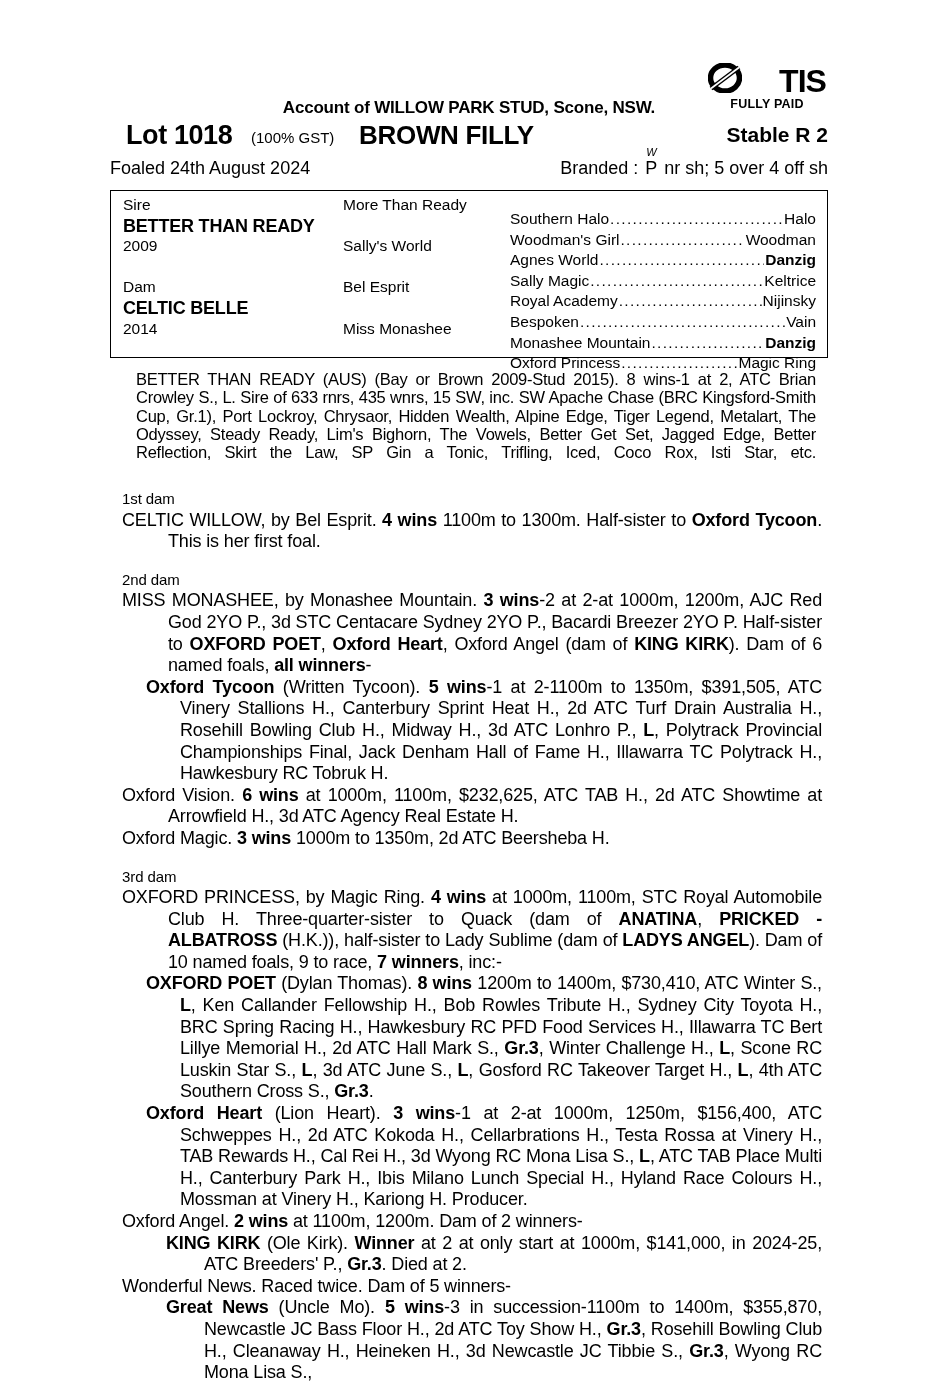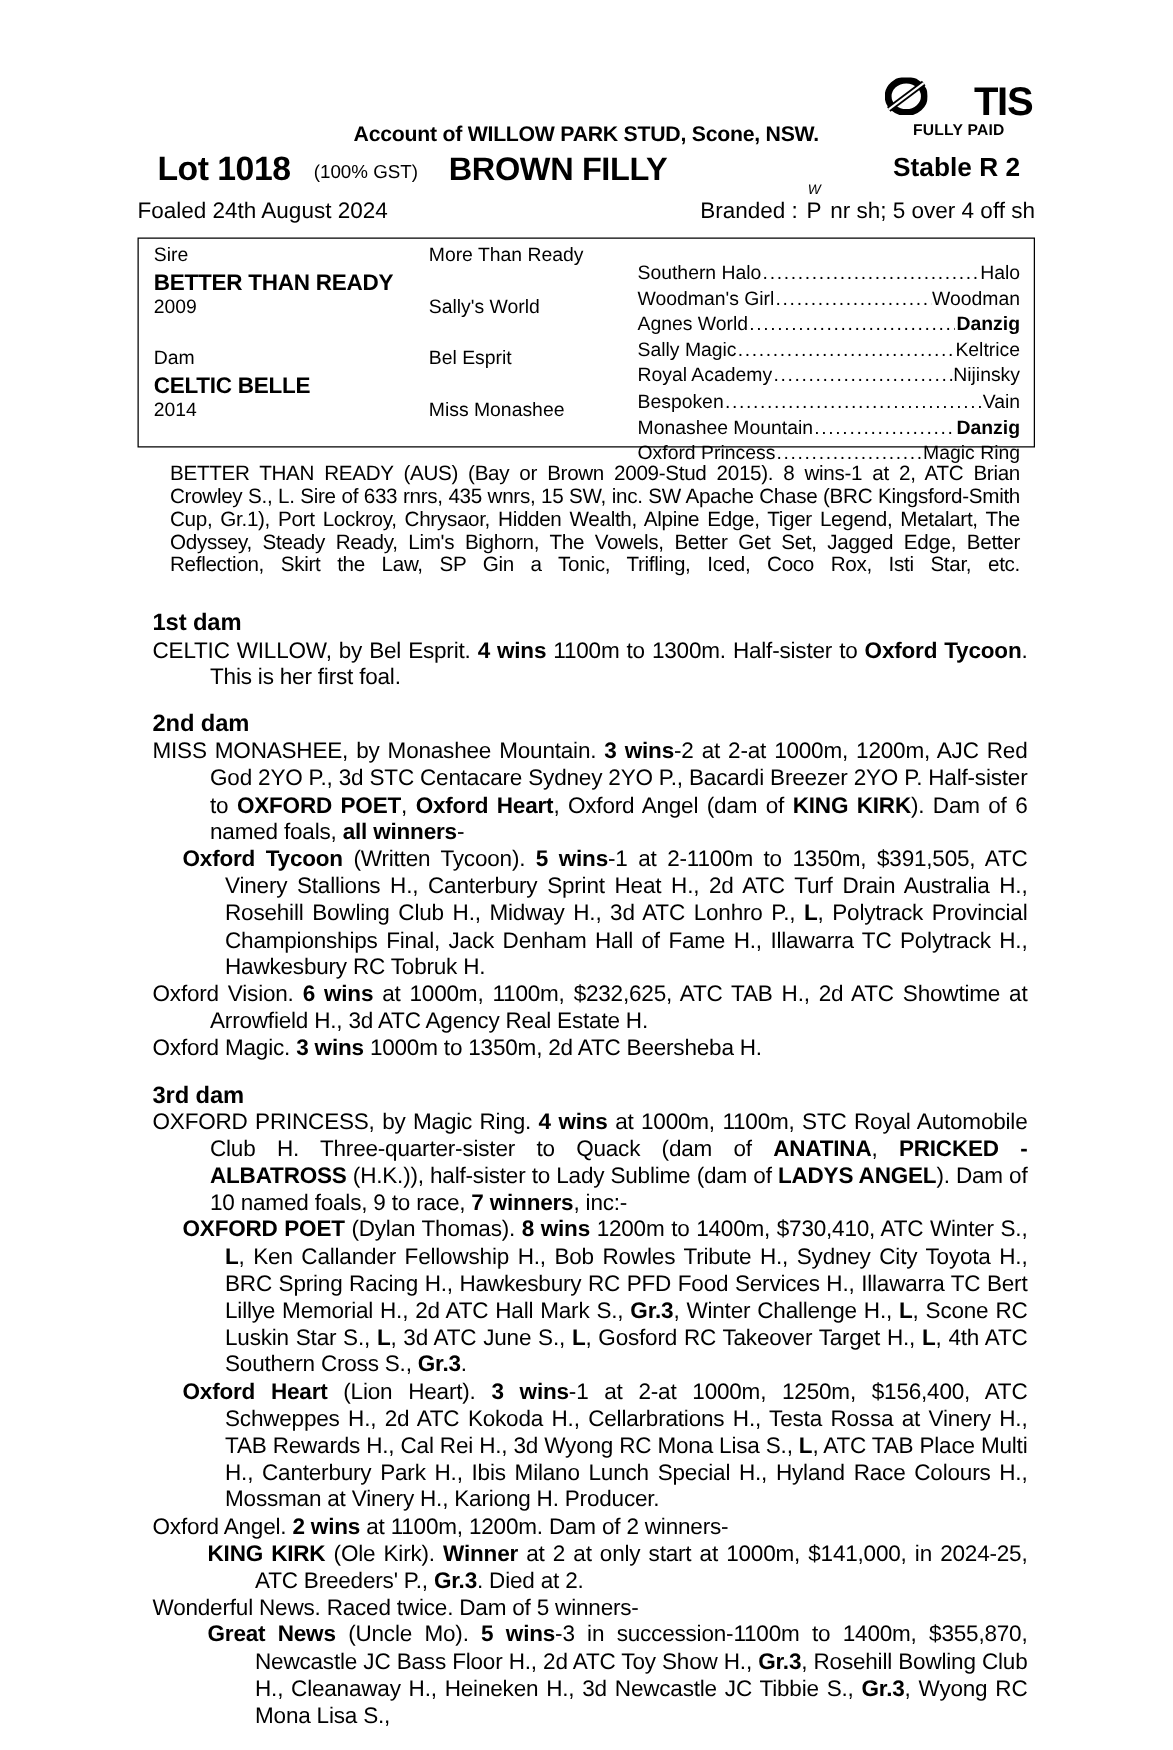--- a/index.html
+++ b/index.html
@@ -82,21 +82,21 @@
   }
   .colour-sex {
     position: absolute;
     left: 249px; top: 0;
     font-size: 26px;
     font-weight: bold;
     letter-spacing: -0.3px;
   }
   .stable {
     position: absolute;
-    right: 12px; top: 3px;
+    right: 0; top: 3px;
     font-size: 21px;
     font-weight: bold;
   }
   .foaled-row {
     position: absolute;
     top: 158px;
     left: 110px;
     width: 718px;
     font-size: 18px;
   }
@@ -177,22 +177,22 @@
   
   .body-txt {
     position: absolute;
     left: 110px;
     width: 712px;
     font-size: 18px;
     line-height: 21.6px;
   }
   h2.dam-h {
     margin: 0 0 0 12px;
-    font-size: 19px;
-    font-weight: bold;
+    font-size: 15px;
+    font-weight: normal;
     letter-spacing: -0.1px;
   }
   p.e {
     margin: 0;
     padding-left: 58px;
     text-indent: -46px;
     text-align: justify;
     letter-spacing: -0.15px;
   }
   p.e.lvl0 { padding-left: 58px; text-indent: -46px; }

